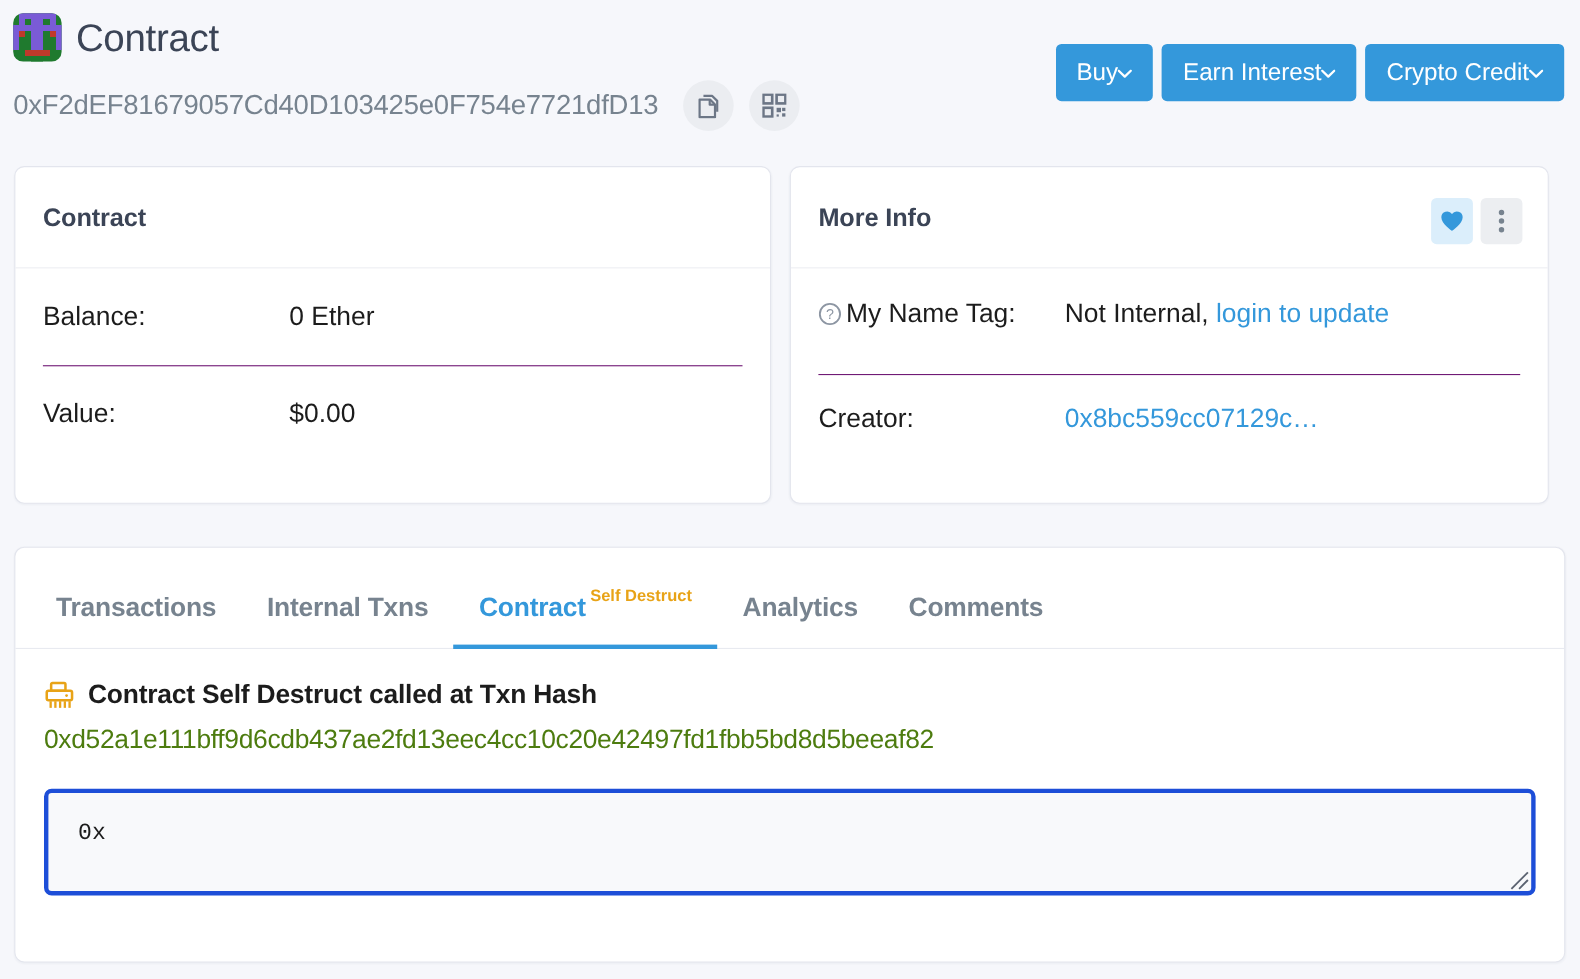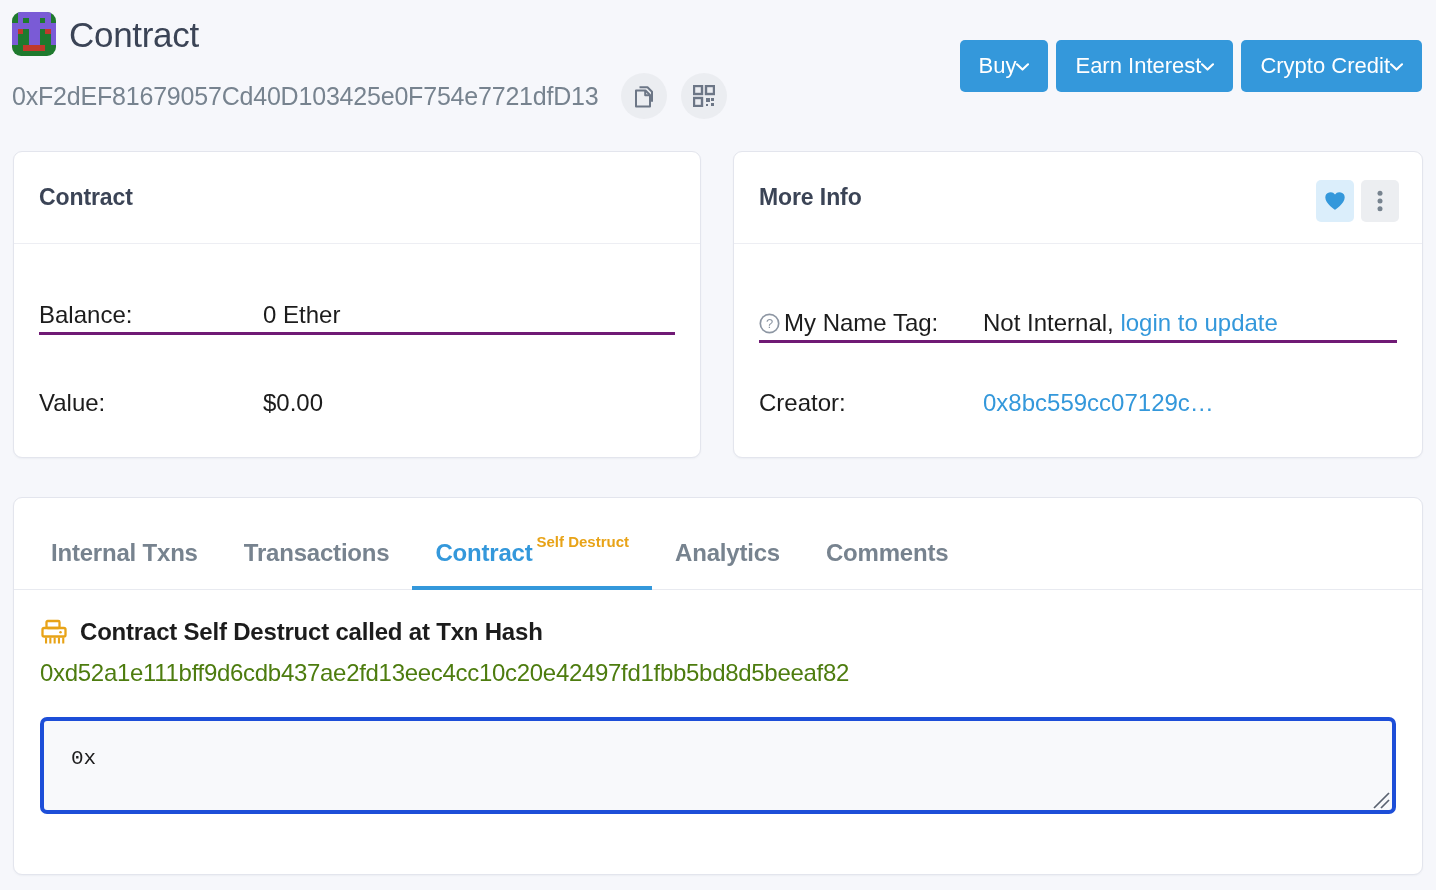--- a/index.html
+++ b/index.html
@@ -101,21 +101,21 @@
 
   
   .card {
     position: absolute;
     background: #ffffff;
     border: 1px solid #e3e5ed;
     border-radius: 9px;
     box-shadow: 0 1px 2px rgba(30,40,70,0.045);
   }
   #overview-card { left: 13px; top: 151px; width: 688px; height: 307px; }
-  #moreinfo-card { left: 733px; top: 151px; width: 690px; height: 307px; }
+  #moreinfo-card { left: 718px; top: 151px; width: 690px; height: 307px; }
 
   .card-head {
     position: relative;
     height: 92px;
     border-bottom: 1px solid #edeef3;
     display: flex;
     align-items: center;
     padding: 0 25px;
   }
   .card-head-title {
@@ -139,25 +139,25 @@
     justify-content: center;
     cursor: pointer;
     padding: 0;
   }
   .sq-btn.fav { background: #dbeefb; }
   .sq-btn.more { background: #eceef1; }
 
   .card-body { padding: 0 25px; }
   .row {
     display: flex;
-    align-items: flex-end;
+    align-items: flex-start;
     min-height: 88px;
     padding-top: 28px;
   }
-  .row + .row { border-top: 3px solid #701a75; }
+  .row + .row { border-top: 1px solid #701a75; }
   .row-label {
     width: 224px;
     flex: none;
     font-size: 24px;
     color: #1c1c1c;
     line-height: 1.36;
   }
   .row-value {
     font-size: 24px;
     color: #1c1c1c;
@@ -400,24 +400,24 @@
           <a class="link">0x8bc559cc07129c…</a>
         </div>
       </div>
     </div>
   </div>
 
   <div class="card" id="tab-card">
 
     <div class="tabs">
       <button class="tab">
+        <span>Transactions</span>
+      </button>
+      <button class="tab">
         <span>Internal Txns</span>
-      </button>
-      <button class="tab">
-        <span>Transactions</span>
       </button>
       <button class="tab active">
         <span>Contract</span>
         <span class="sup">Self Destruct</span>
       </button>
       <button class="tab">
         <span>Analytics</span>
       </button>
       <button class="tab">
         <span>Comments</span>

